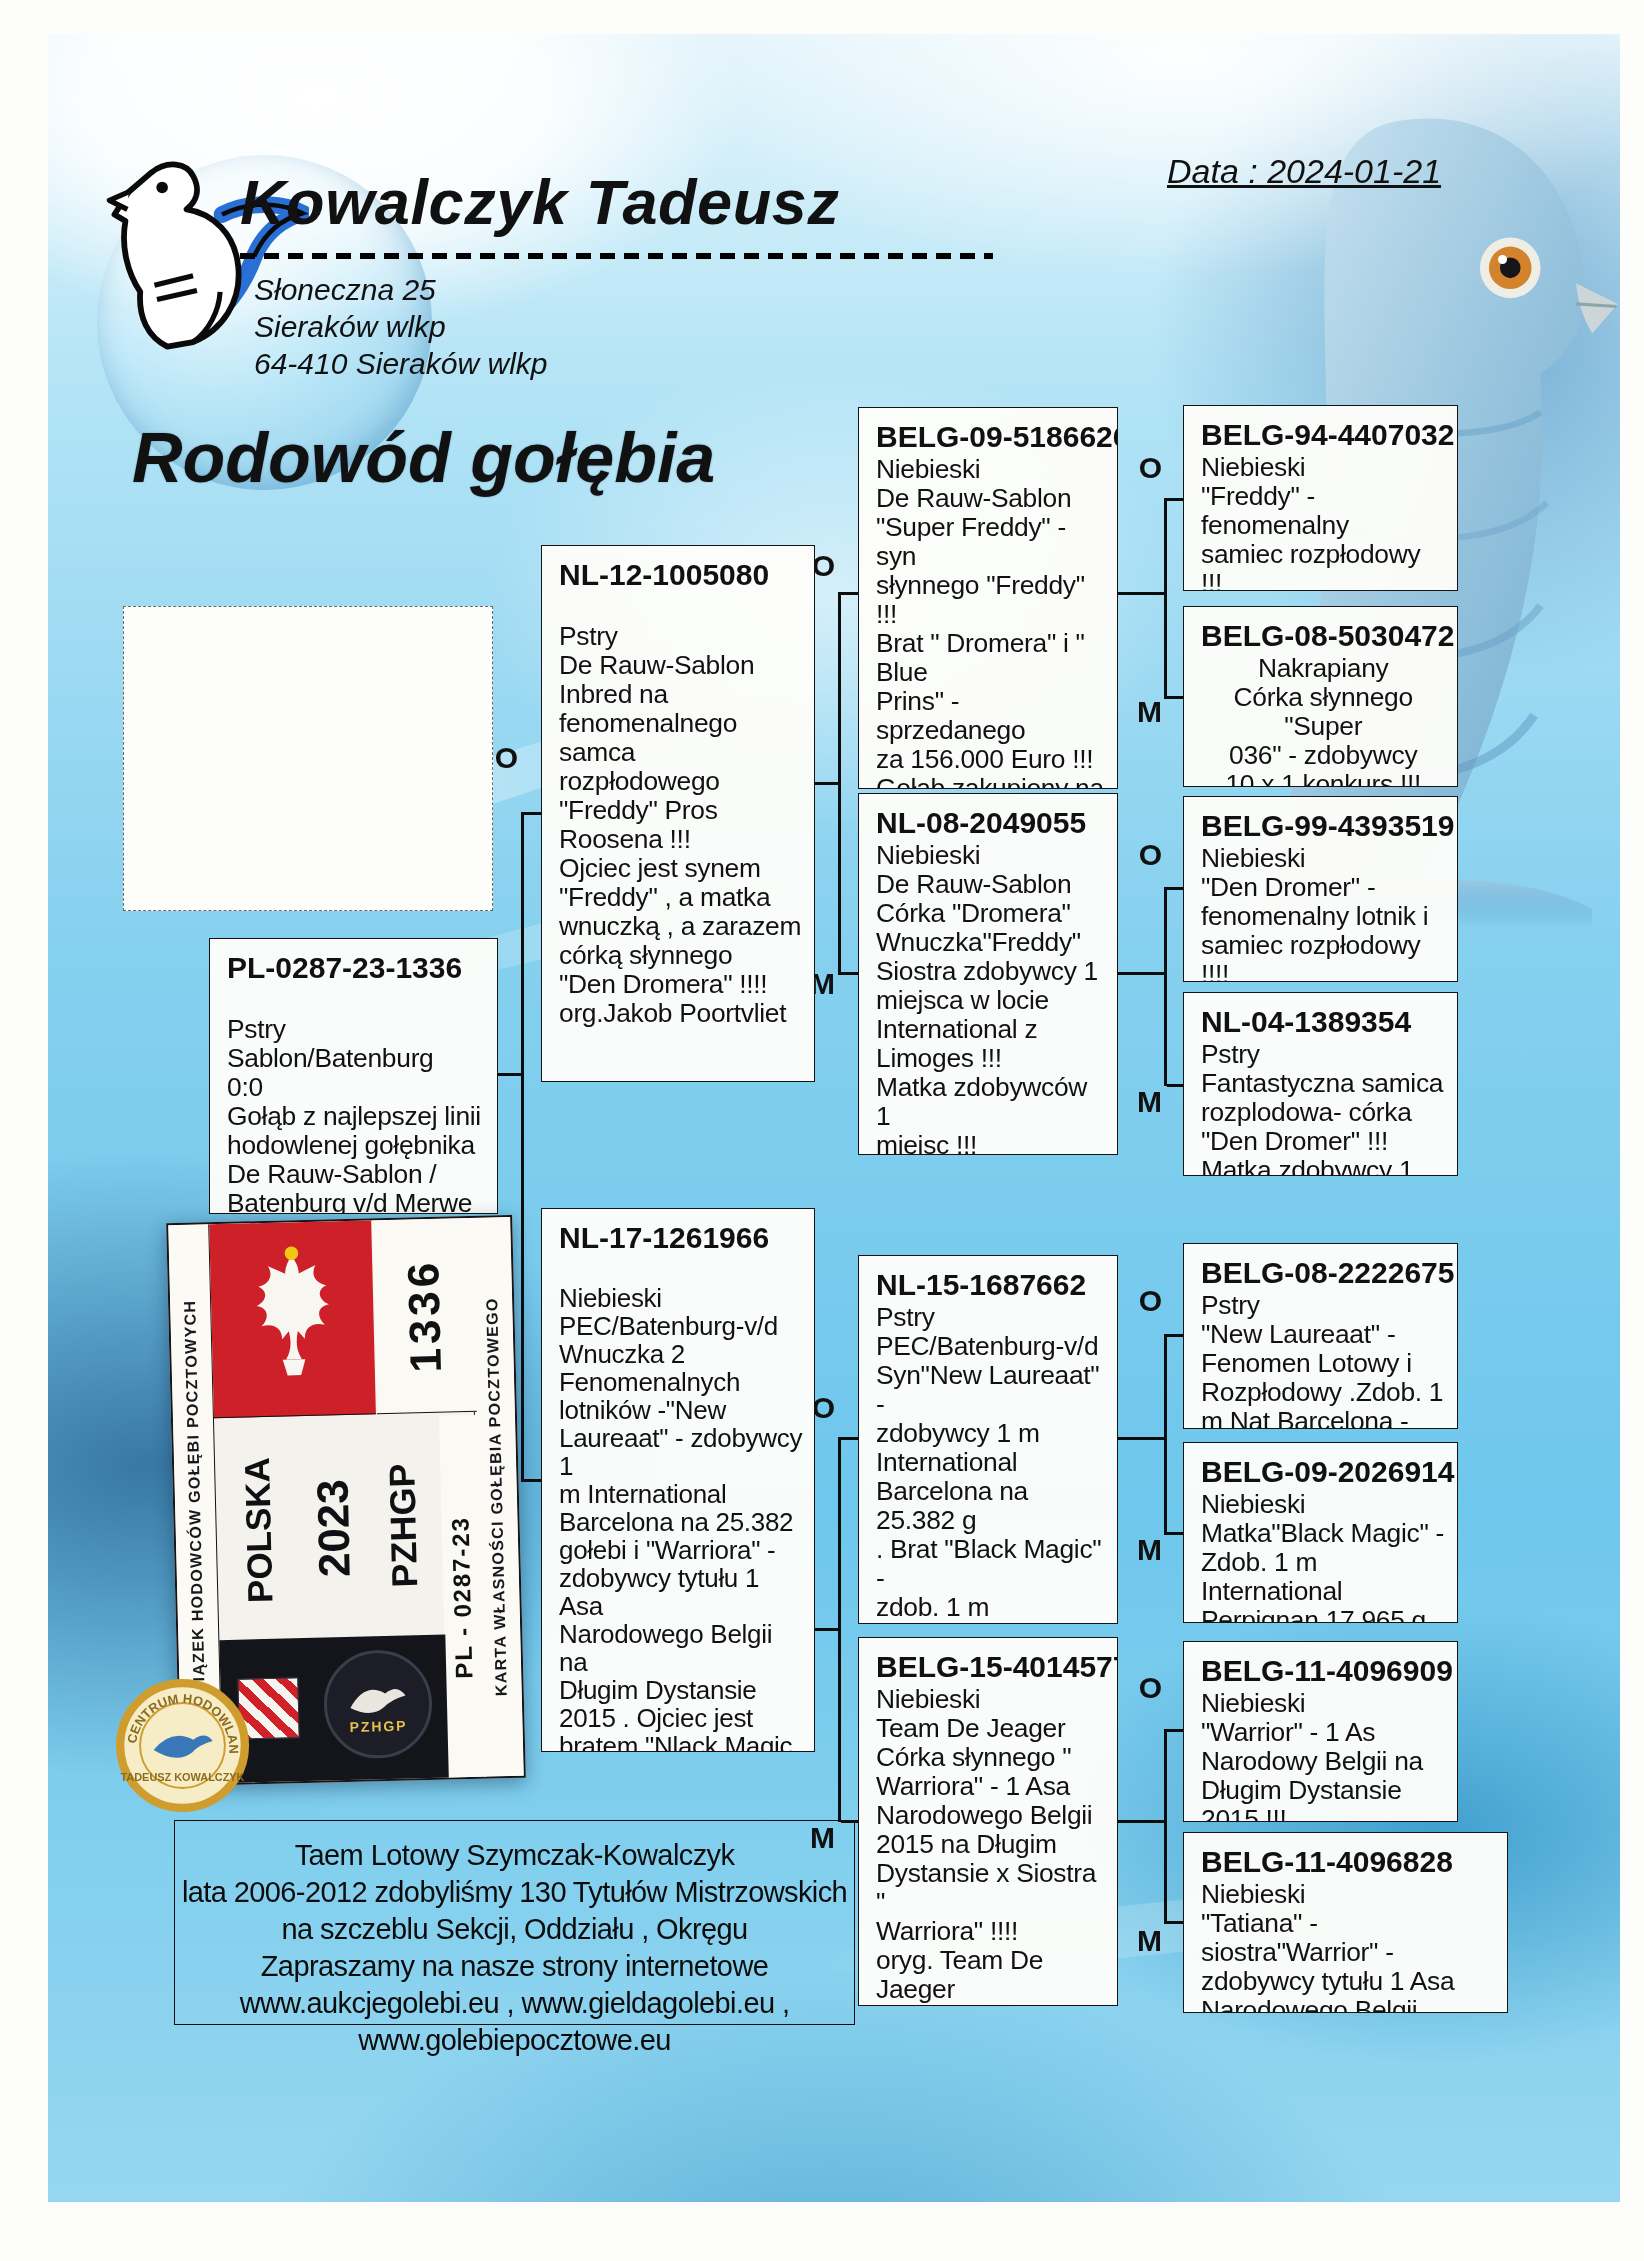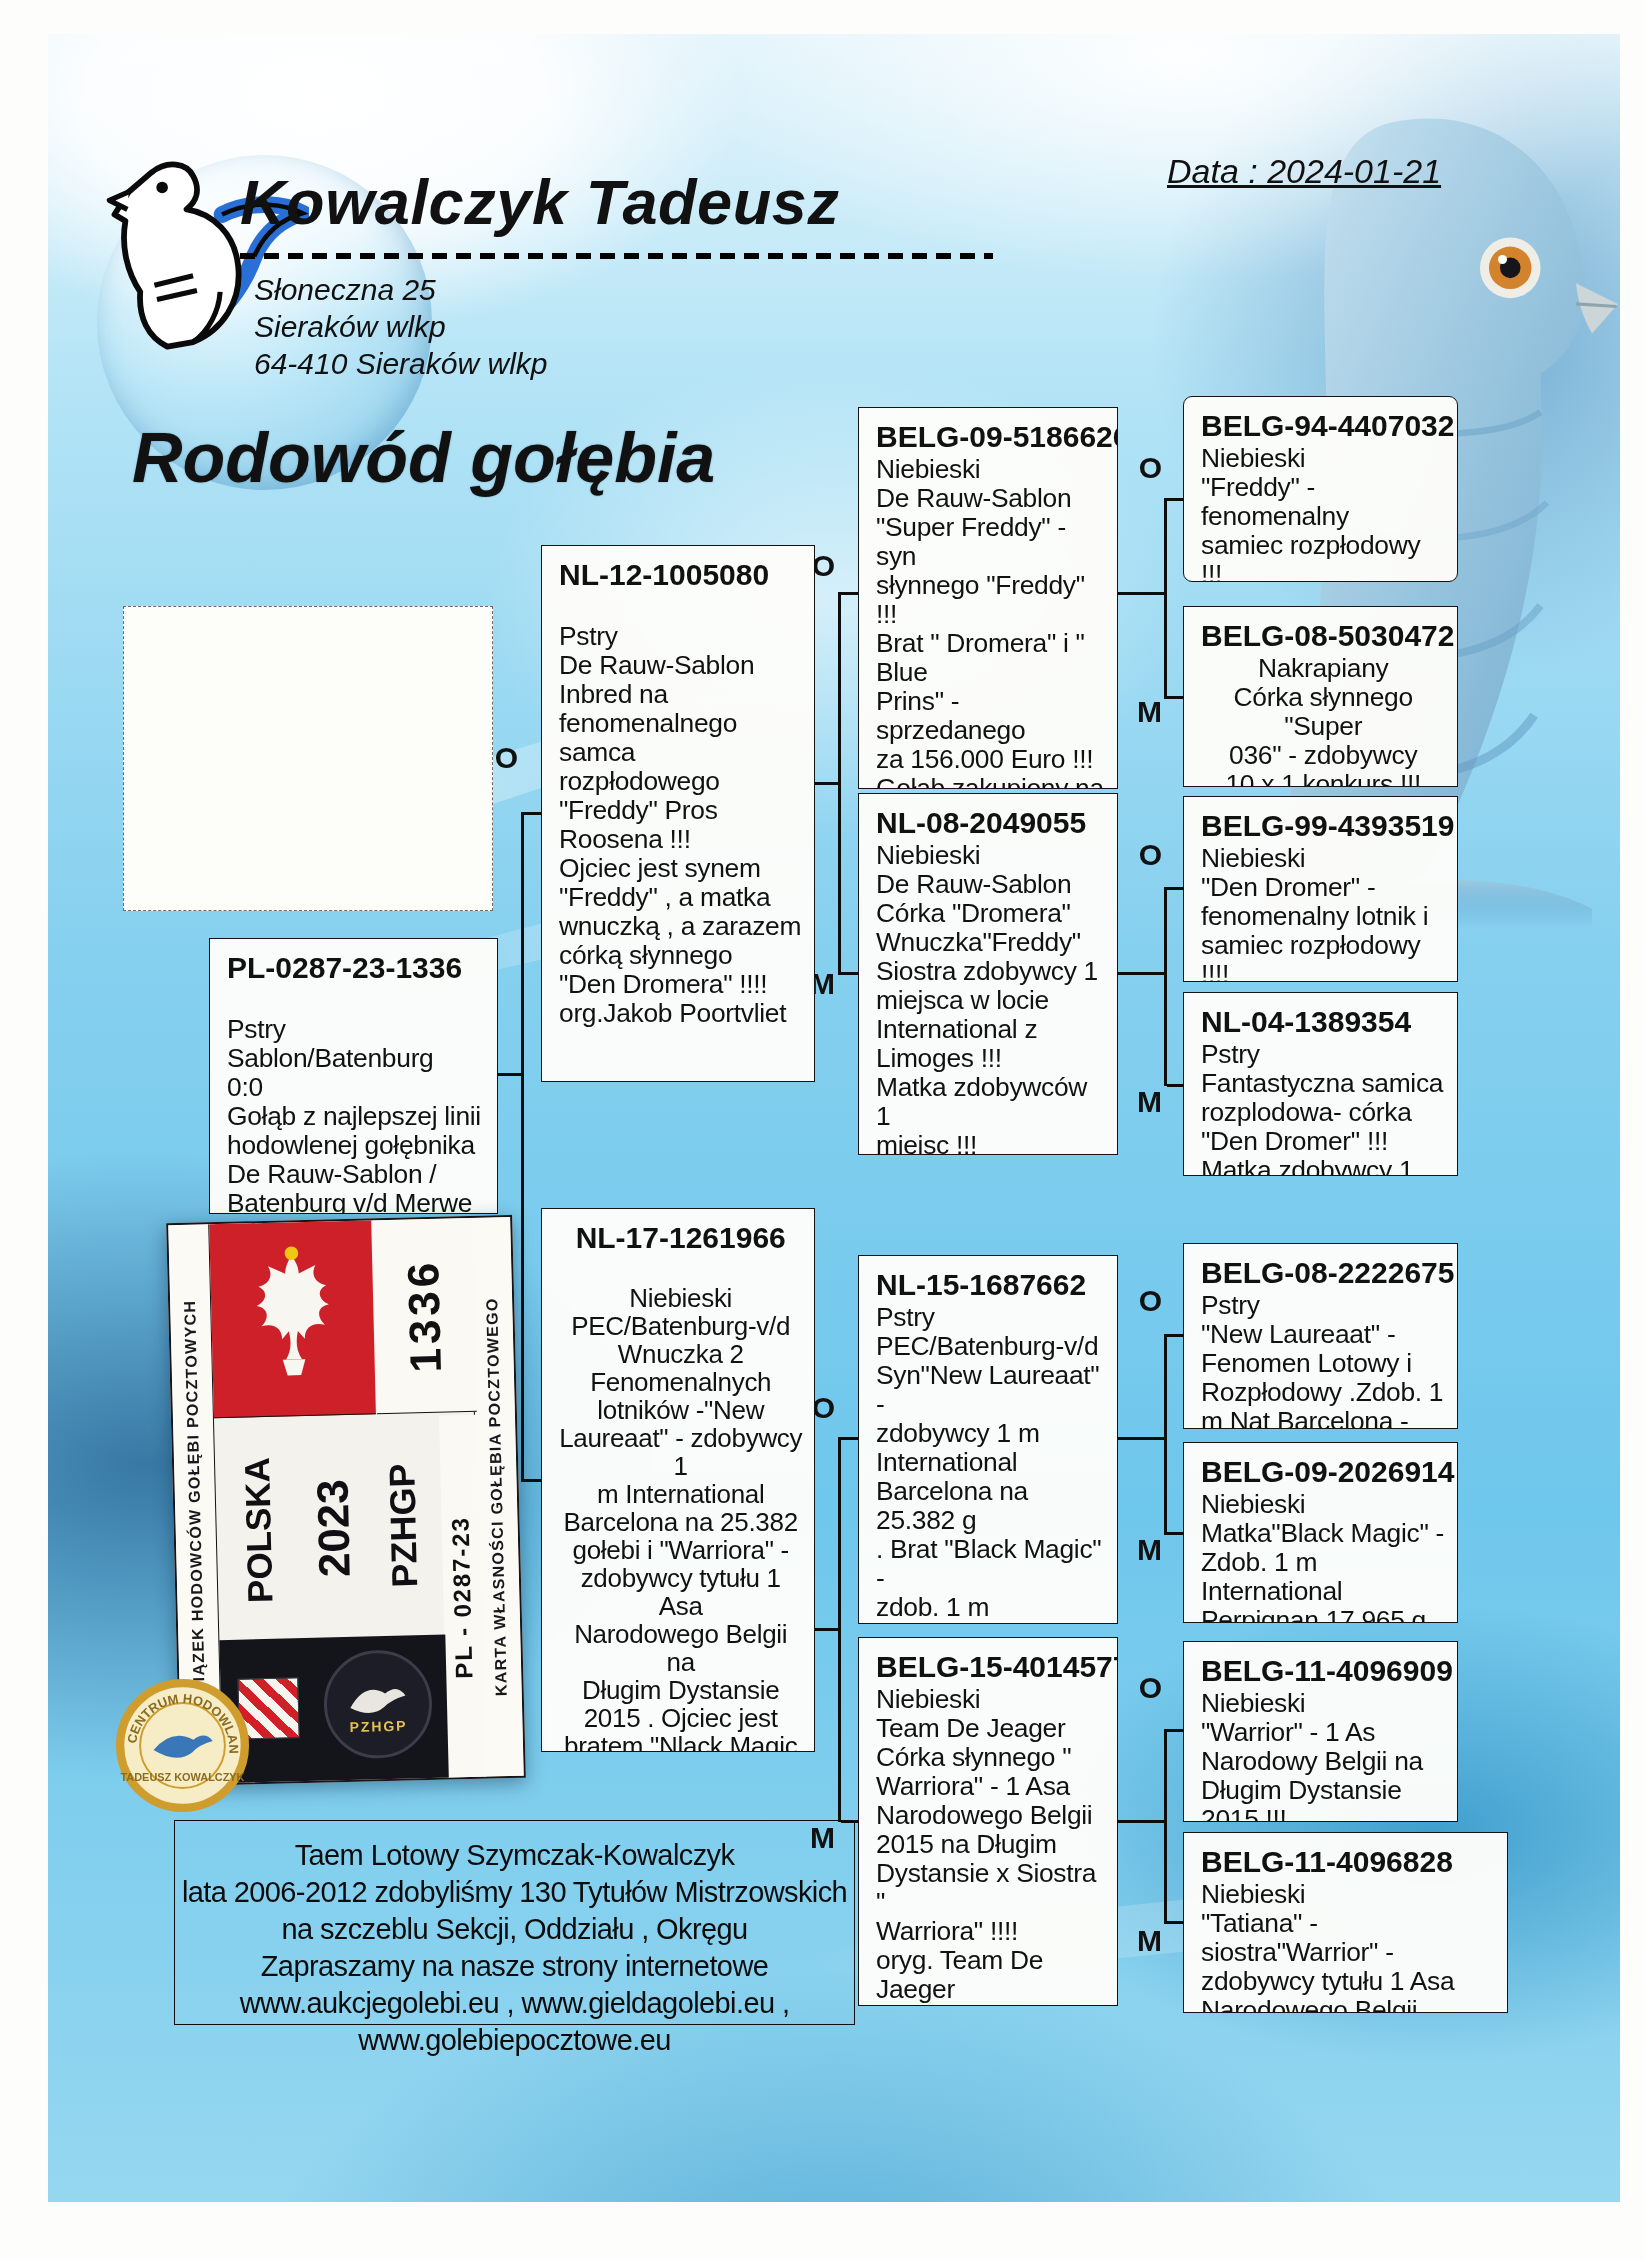--- a/index.html
+++ b/index.html
@@ -201,21 +201,21 @@
 samca rozpłodowego
 "Freddy" Pros
 Roosena !!!
 Ojciec jest synem
 "Freddy" , a matka
 wnuczką , a zarazem
 córką słynnego
 "Den Dromera" !!!!
 org.Jakob Poortvliet</div>
   </div>
-  <div class="pbox tight" style="left:541px;top:1208px;width:274px;height:544px;text-align:center;">
+  <div class="pbox tight" style="left:541px;top:1208px;width:274px;height:544px;">
     <div class="pid">NL-17-1261966</div>
     <div class="plines">
 Niebieski
 PEC/Batenburg-v/d
 Wnuczka 2
 Fenomenalnych
 lotników -"New
 Laureaat" - zdobywcy 1
 m International
 Barcelona na 25.382
@@ -278,21 +278,21 @@
 Team De Jeager
 Córka słynnego "
 Warriora" - 1 Asa
 Narodowego Belgii
 2015 na Długim
 Dystansie x Siostra "
 Warriora" !!!!
 oryg. Team De Jaeger
 Freddy</div>
   </div>
-  <div class="pbox" style="left:1183px;top:396px;width:275px;height:186px;border-radius:9px;">
+  <div class="pbox" style="left:1183px;top:405px;width:275px;height:186px;">
     <div class="pid">BELG-94-4407032</div>
     <div class="plines">Niebieski
 "Freddy" - fenomenalny
 samiec rozpłodowy !!!
 Ojciec , dziadek wielu
 Asów !!!</div>
   </div>
   <div class="pbox" style="left:1183px;top:606px;width:275px;height:181px;text-align:center;">
     <div class="pid">BELG-08-5030472</div>
     <div class="plines">Nakrapiany

